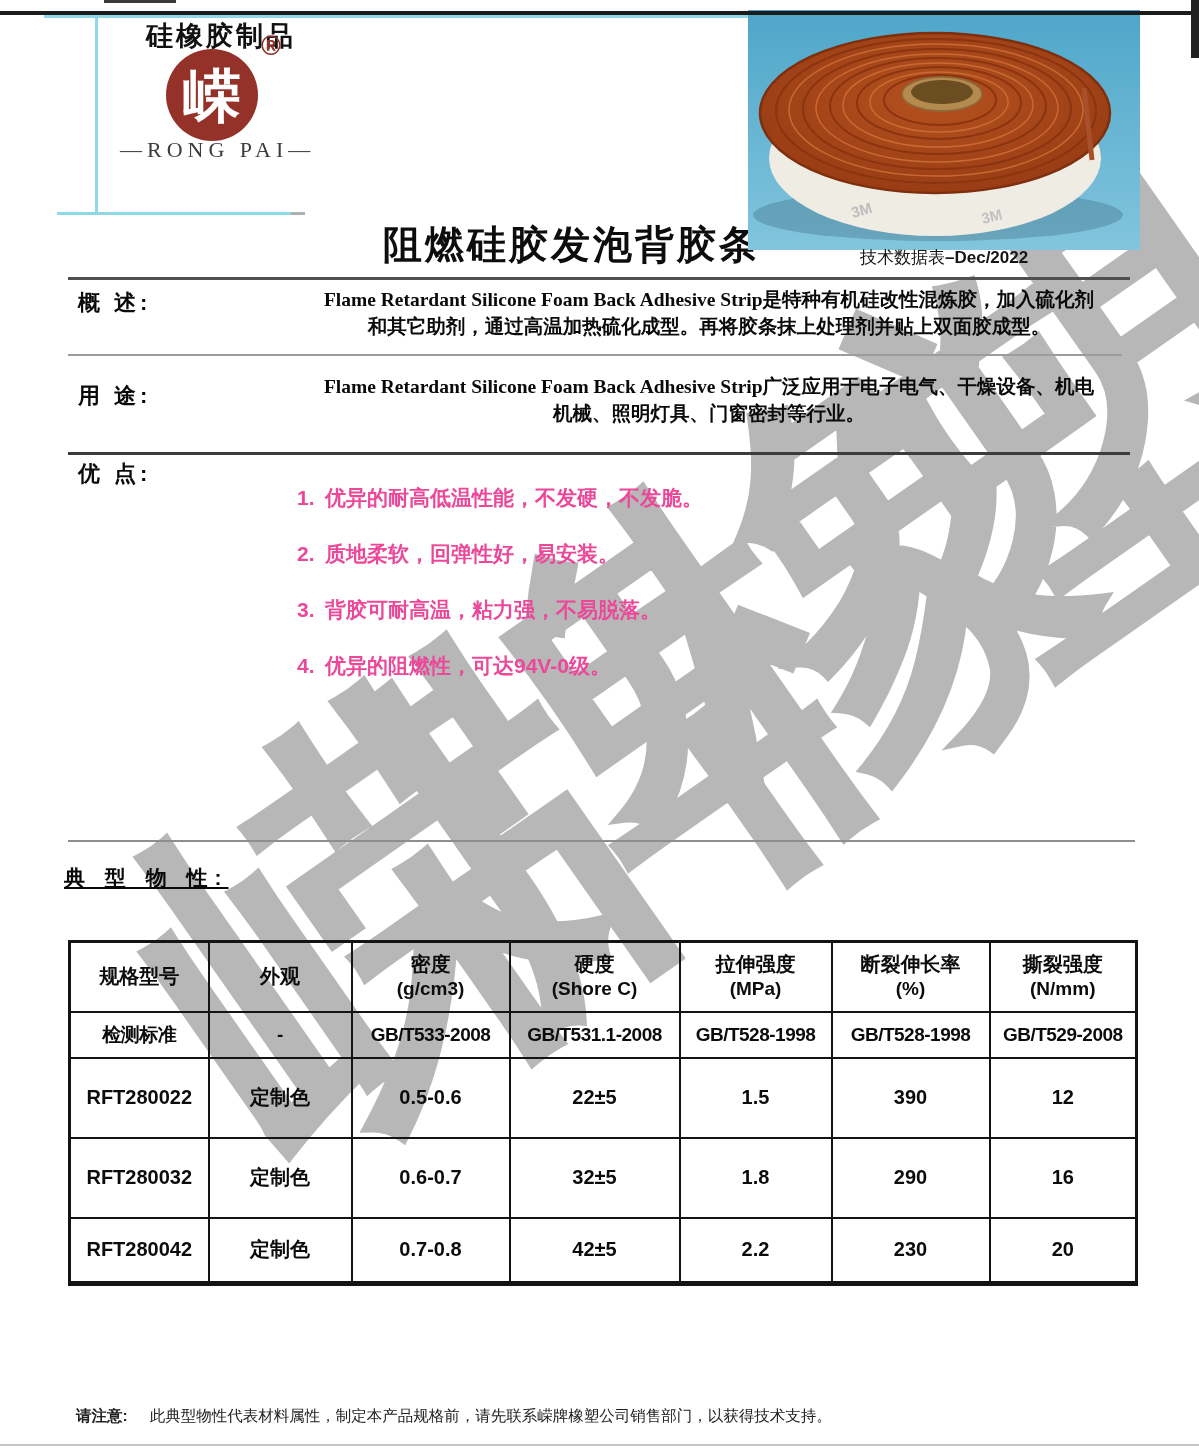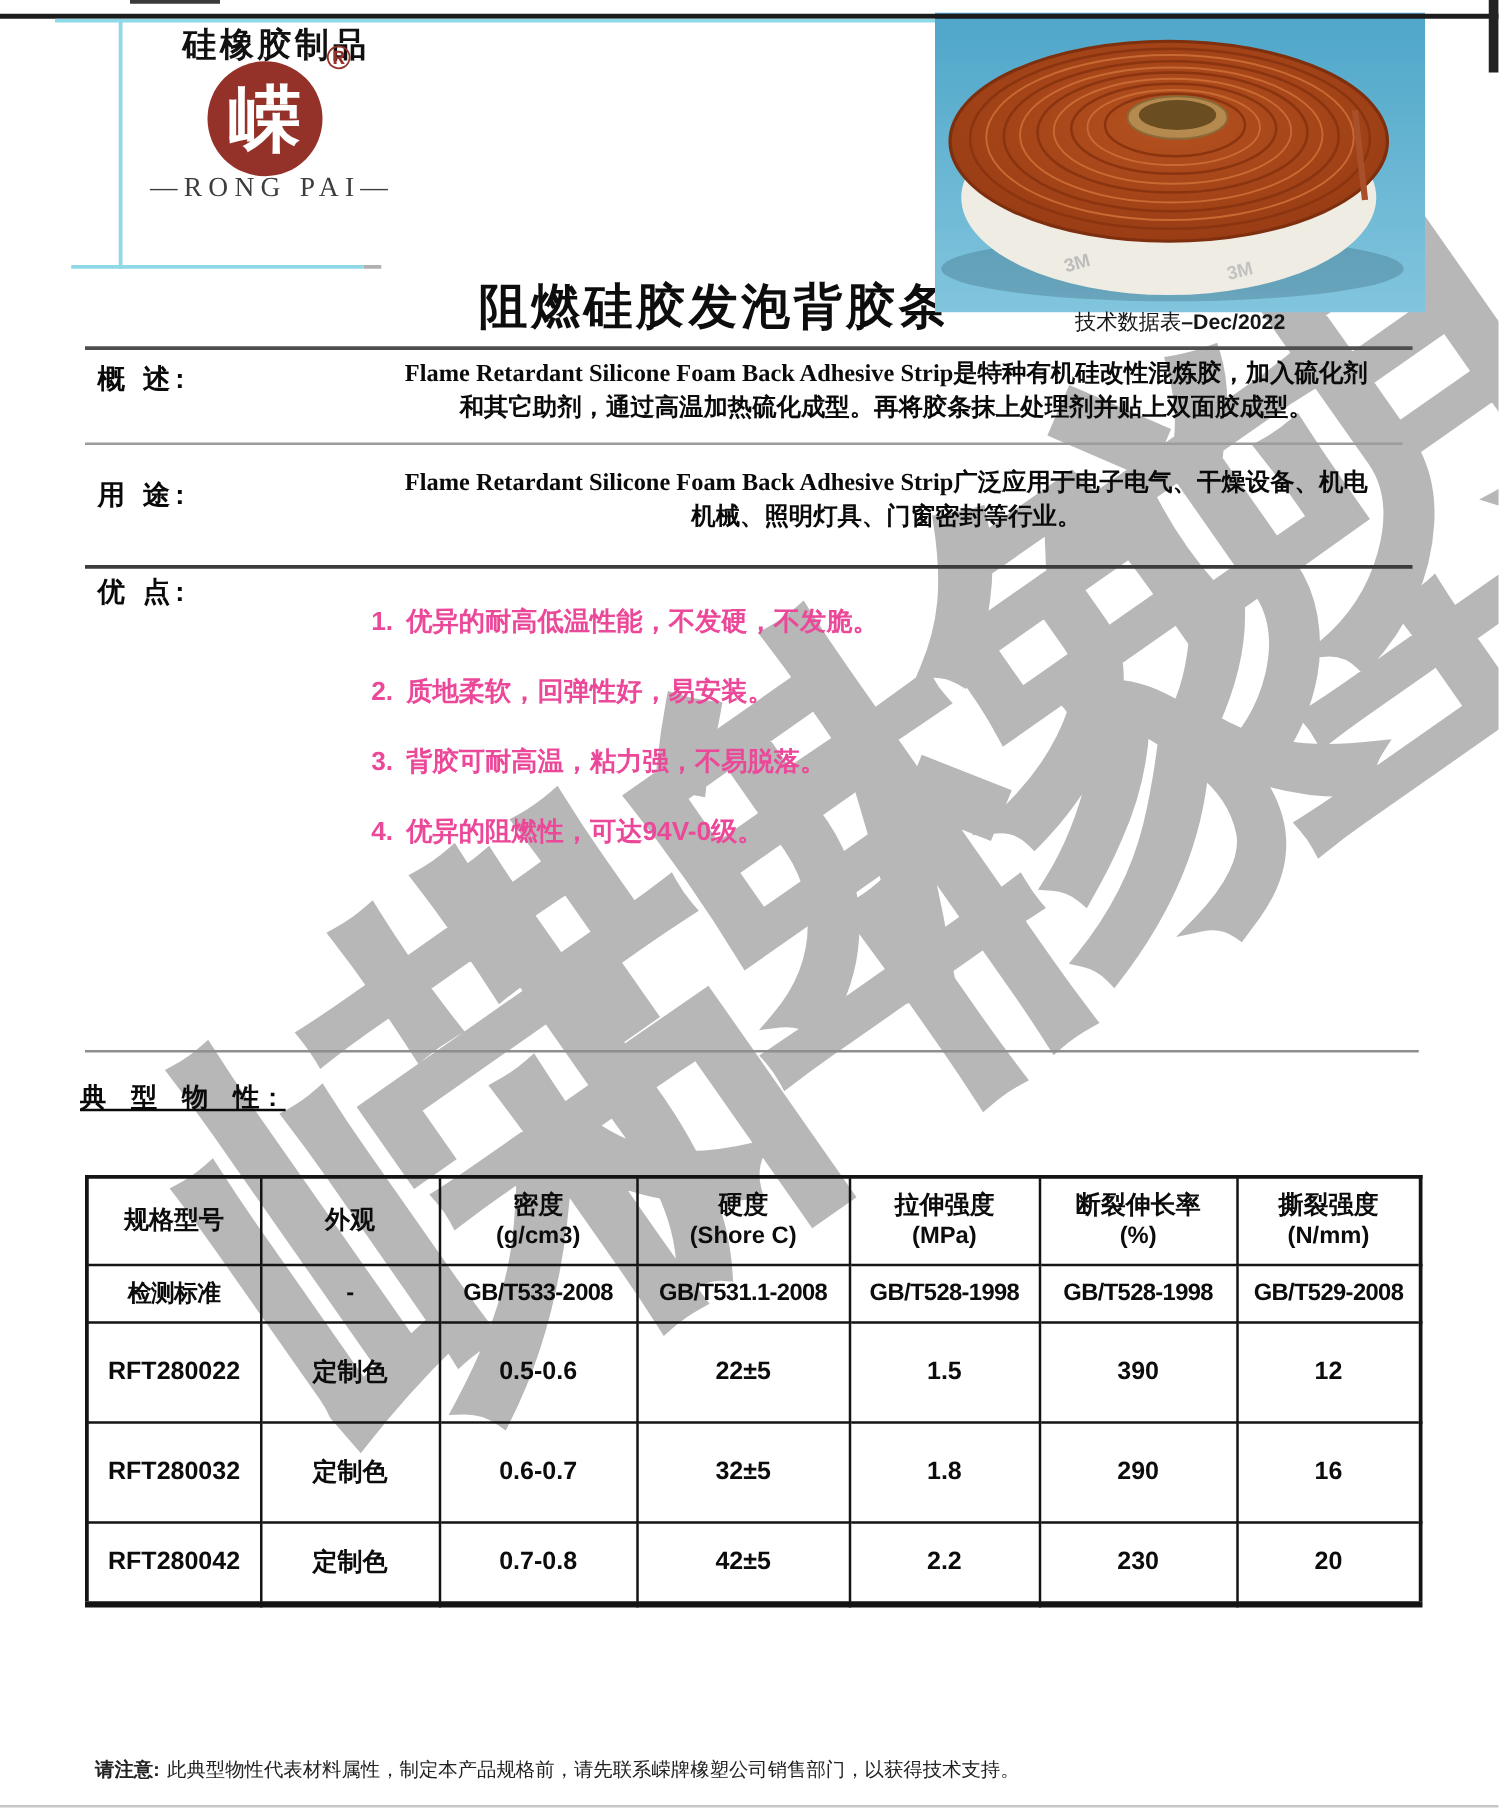--- a/index.html
+++ b/index.html
@@ -73,21 +73,21 @@
   .props-table thead tr{height:70px;}
   .props-table tbody tr{height:80px;}
   .props-table tbody tr:first-child{height:46px;}
   .props-table tbody tr:last-child{height:66px;}
   .props-table th .h1{font-size:20px; line-height:25px;}
   .props-table th .h2{font-size:19px; line-height:24px;}
   .props-table td{font-size:20px;}
   .props-table tr.row-standards td{font-size:19px; letter-spacing:-0.5px;}
   
   .footer-note{position:absolute; left:76px; top:1406px; width:1000px; font-size:15.5px; color:#222;}
-  .footer-note .nlabel{font-weight:bold; margin-right:6px;}
+  .footer-note .nlabel{font-weight:bold; margin-right:22px;}
 </style>
 </head>
 <body>
 
 <div id="page">
 
   <div class="watermark">嵘牌橡塑</div>
 
   <div class="logo-box">
     <div class="brand-top">硅橡胶制品</div>

